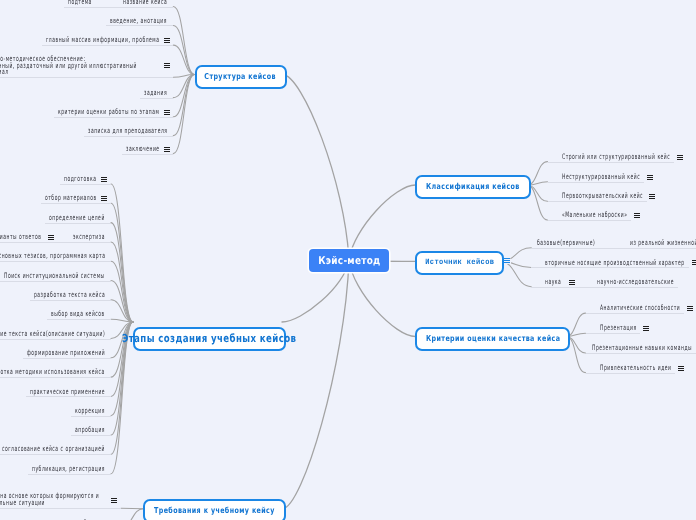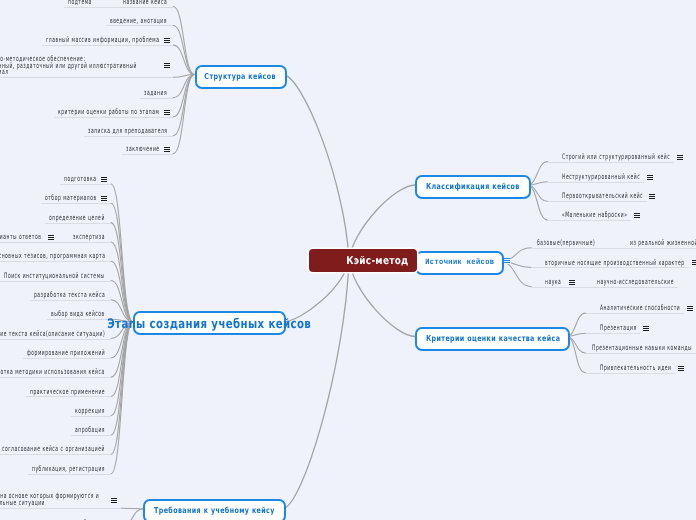--- a/index.html
+++ b/index.html
@@ -5,23 +5,23 @@
   html,body{margin:0;padding:0;}
   body{width:696px;height:520px;overflow:hidden;background:#eff2fb;
        -webkit-font-smoothing:antialiased;text-rendering:geometricPrecision;
        font-family:"DejaVu Sans Condensed","DejaVu Sans",sans-serif;position:relative;}
   #map{position:absolute;left:0;top:0;width:696px;height:520px;}
   svg#links{position:absolute;left:0;top:0;width:696px;height:520px;}
   .node{position:absolute;background:#fff;border:2px solid #1b87e6;border-radius:7px;
         color:#1275d1;font-weight:bold;white-space:nowrap;
         display:flex;align-items:center;justify-content:center;z-index:4;}
   .node span{display:inline-block;transform-origin:50% 50%;}
-  .center{position:absolute;background:#7f1d1d;border-radius:4px;color:#fff;font-weight:bold;
+  .center{position:absolute;background:#3b82f6;border-radius:4px;color:#fff;font-weight:bold;
         white-space:nowrap;display:flex;align-items:center;justify-content:center;
-        box-shadow:0 0 0 1.6px #fff;z-index:6;padding-left:28px;}
+        box-shadow:0 0 0 1.6px #fff;z-index:6;}
   .center span{display:inline-block;transform-origin:50% 50%;}
   .leaf{position:absolute;white-space:nowrap;color:#2b2b33;font-size:7.5px;
         letter-spacing:.8px;transform-origin:0 0;line-height:6.9px;z-index:3;}
   .ul{position:absolute;height:1px;background:#d9dce6;z-index:1;}
   .ham{position:absolute;z-index:3;background:#eff2fb;box-shadow:0 0 1.4px 1.4px #eff2fb;}
   .ham i{display:block;height:1.2px;background:#1f1f1f;}
   .ham.blue i{background:#1e88e5;}
 </style>
 </head>
 <body>
@@ -130,21 +130,21 @@
       <div class="ul" style="left: 83.7494px; top: 135.6px; width: 89.5506px;"></div>
       <div class="leaf" style="left: 125.612px; top: 145.7px; width: 50.8906px; text-align: right; transform: scaleX(0.66); transform-origin: 0px 0px;">
         <div>заключение</div>
       </div>
       <div class="ul" style="left: 121.612px; top: 153.6px; width: 51.6878px;"></div>
       <div class="ham" style="left: 164px; top: 147px; width: 5.6px;">
         <i style="margin-bottom: 0.8px;"></i>
         <i style="margin-bottom: 0.8px;"></i>
         <i style="margin-bottom: 0px;"></i>
       </div>
-      <div class="node" style="left: 133px; top: 311px; width: 149px; height: 20px; font-size: 13px; letter-spacing: 0.45px; align-items: flex-end;">
+      <div class="node" style="left: 133px; top: 327px; width: 149px; height: 20px; font-size: 11px; letter-spacing: 0.45px;">
         <span style="transform: scaleX(0.87) translateY(-1.2px);">Этапы создания учебных кейсов</span>
       </div>
       <div class="leaf" style="left: 64.4775px; top: 176.1px; width: 49.125px; text-align: right; transform: scaleX(0.66); transform-origin: 0px 0px;">
         <div>подготовка</div>
       </div>
       <div class="ul" style="left: 60.4775px; top: 184px; width: 50.5225px;"></div>
       <div class="ham" style="left: 101px; top: 177px; width: 5.6px;">
         <i style="margin-bottom: 0.8px;"></i>
         <i style="margin-bottom: 0.8px;"></i>
         <i style="margin-bottom: 0px;"></i>

